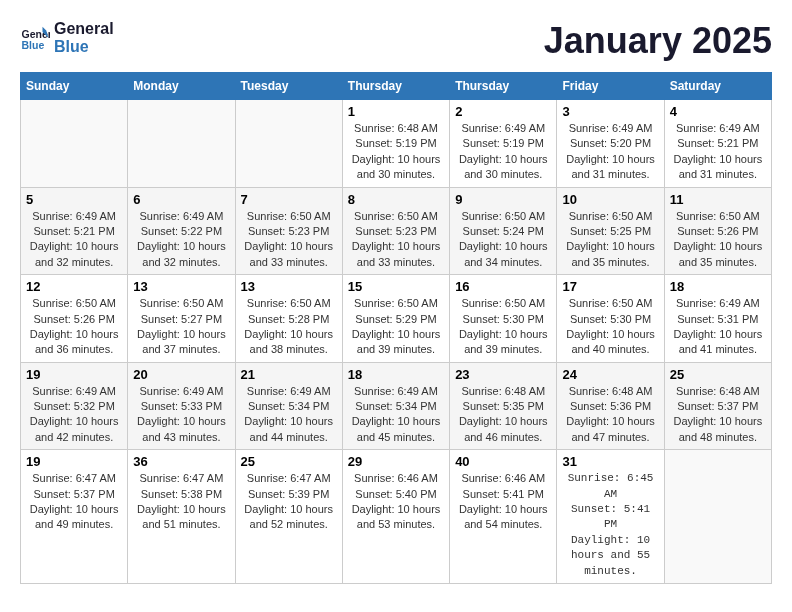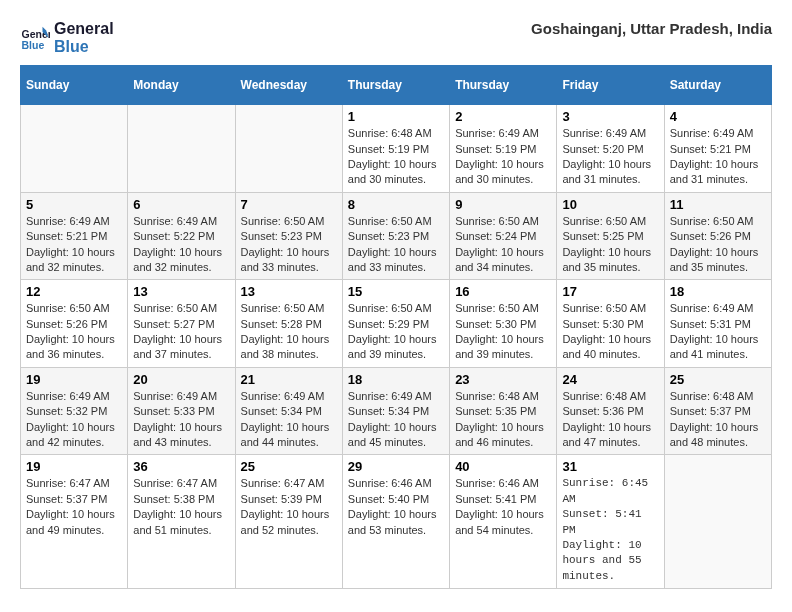--- a/index.html
+++ b/index.html
@@ -40,21 +40,21 @@
     }
     table {
       width: 100%;
       border-collapse: collapse;
       font-size: 11px;
     }
     th {
       background-color: #2e75b6;
       color: #fff;
       text-align: left;
-      padding: 12px 5px;
+      padding: 6px 5px;
       font-size: 12px;
       border: 1px solid #2e75b6;
     }
     td {
       vertical-align: top;
       border: 1px solid #ccc;
       padding: 4px 5px;
       height: 80px;
       width: 107px;
       background: #fff;
@@ -64,20 +64,21 @@
     }
     .day-number {
       font-weight: bold;
       font-size: 13px;
       display: block;
       margin-bottom: 2px;
     }
     .day-info {
       color: #333;
       line-height: 1.4;
+      text-align: center;
     }
     td.empty {
       background: #f9f9f9;
     }
   </style>
 </head>
 <body>
 
 <div class="header">
   <div class="logo">
@@ -85,30 +86,30 @@
       <text x="2" y="20" font-size="14" font-weight="bold" fill="#1a1a2e">General</text>
       <text x="2" y="34" font-size="14" font-weight="bold" fill="#2e75b6">Blue</text>
       <polygon points="30,5 40,15 35,10 38,20 30,12" fill="#2e75b6"></polygon>
     </svg>
     <div>
       <div style="font-size:16px;font-weight:bold;color:#1a1a2e;line-height:1.1">General</div>
       <div style="font-size:16px;font-weight:bold;color:#2e75b6;line-height:1.1">Blue</div>
     </div>
   </div>
   <div class="title-block">
-    <div class="subtitle">Goshainganj, Uttar Pradesh, India</div>
+    <div class="month-title">January 2025</div>
   </div>
 </div>
 
 <table>
   <thead>
     <tr>
     <th>Sunday</th>
         <th>Monday</th>
-        <th>Wednesday</th>
+        <th>Tuesday</th>
         <th>Thursday</th>
         <th>Thursday</th>
         <th>Friday</th>
         <th>Saturday</th>
       </tr>
   </thead>
   <tbody id="calendar-body">
   <tr>
         <td class="empty"></td>
         <td class="empty"></td>

